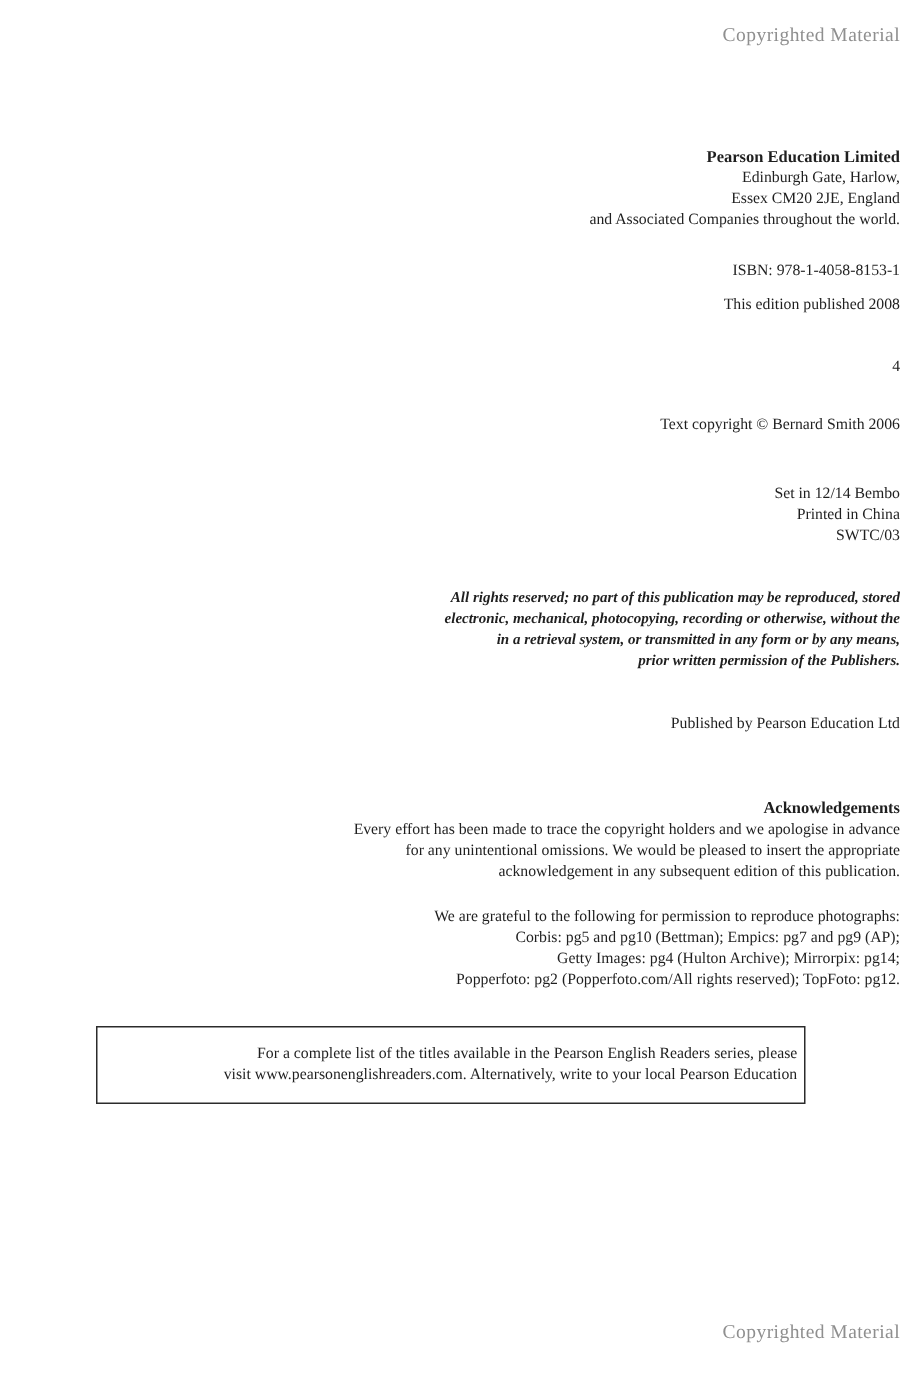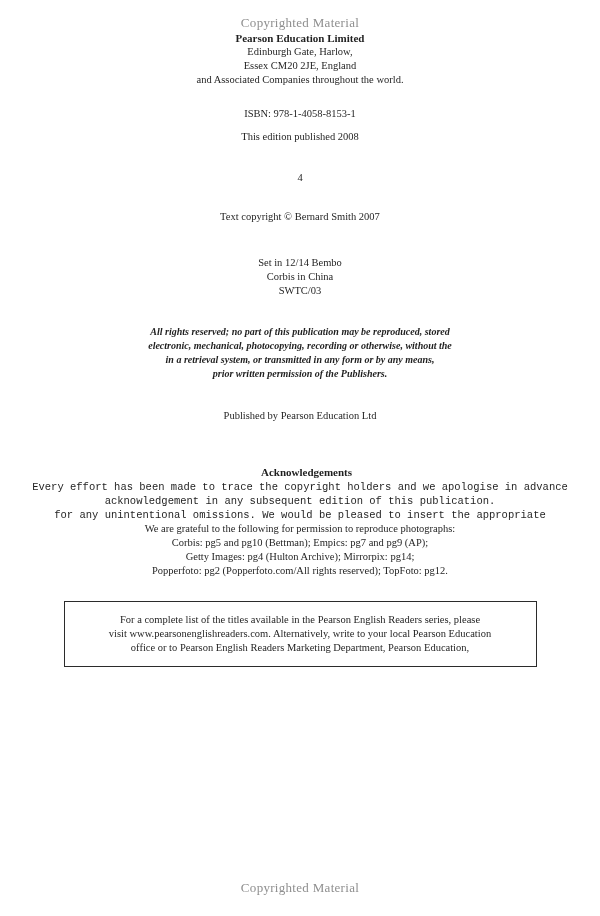--- a/index.html
+++ b/index.html
@@ -1,15 +1,15 @@
 <!DOCTYPE html>
 <html><head>
 <meta charset="utf-8">
 <style>
-  * { margin: 0; padding: 0; box-sizing: border-box; }
+  * { margin: 0; padding: 0; box-sizing: border-box; text-align: right; }
   html, body { background: #ffffff; }
   body {
     width: 600px; height: 916px;
     font-family: "Liberation Serif", serif;
     color: #1f1f1f;
   }
   .page {
     position: relative;
     width: 600px; height: 916px;
     background: #ffffff;
@@ -18,32 +18,32 @@
   }
   .watermark {
     font-family: "Liberation Serif", serif;
     font-size: 13px; line-height: 16px;
     color: #8f8f8f;
     letter-spacing: 0.3px;
   }
   .watermark-top { margin-top: 15px; }
   .watermark-bottom { position: absolute; top: 880px; left: 0; right: 0; }
   .line { font-size: 10.5px; line-height: 14px; }
-  .publisher-block { }
+  .publisher-block { margin-top: 67px; }
   .isbn-block { margin-top: 20px; }
   .editions-block { margin-top: 9px; }
   .impression-block { margin-top: 27px; }
   .copyright-block { margin-top: 25px; }
   .production-block { margin-top: 32px; }
   .rights-block { margin-top: 27px; font-weight: bold; }
   .rights-block .line { font-style: italic; font-size: 10px; }
   .published-by-block { margin-top: 28px; }
   .ack-heading { margin-top: 42px; font-size: 11px; line-height: 14px; font-weight: bold; padding-left: 13px; }
-  .ack-para { margin-top: 1px; font-family: Liberation Mono, monospace; }
-  .credits-block { }
+  .ack-para { margin-top: 1px; }
+  .credits-block { margin-top: 16px; }
   .series-box {
     margin: 23px auto 0 auto;
     width: 473px;
     border: 1px solid #2b2b2b;
     padding: 11px 4px;
   }
   .publisher-name { font-size: 11px; line-height: 14px; font-weight: bold; }
 </style>
 </head>
 <body>
@@ -65,56 +65,55 @@
 
   <div class="editions-block">
     <div class="line">This edition published 2008</div>
   </div>
 
   <div class="impression-block">
     <div class="line">4</div>
   </div>
 
   <div class="copyright-block">
-    <div class="line">Text copyright © Bernard Smith 2007</div>
+    <div class="line">Text copyright © Bernard Smith 2006</div>
   </div>
 
   <div class="production-block">
     <div class="line">Set in 12/14 Bembo</div>
-    <div class="line">Corbis in China</div>
+    <div class="line">Printed in China</div>
     <div class="line">SWTC/03</div>
   </div>
 
   <div class="rights-block">
     <div class="line">All rights reserved; no part of this publication may be reproduced, stored</div>
     <div class="line">electronic, mechanical, photocopying, recording or otherwise, without the</div>
     <div class="line">in a retrieval system, or transmitted in any form or by any means,</div>
     <div class="line">prior written permission of the Publishers.</div>
   </div>
 
   <div class="published-by-block">
     <div class="line">Published by Pearson Education Ltd</div>
   </div>
 
   <div class="ack-heading">Acknowledgements</div>
 
   <div class="ack-para">
     <div class="line">Every effort has been made to trace the copyright holders and we apologise in advance</div>
+    <div class="line">for any unintentional omissions. We would be pleased to insert the appropriate</div>
     <div class="line">acknowledgement in any subsequent edition of this publication.</div>
-    <div class="line">for any unintentional omissions. We would be pleased to insert the appropriate</div>
   </div>
 
   <div class="credits-block">
     <div class="line">We are grateful to the following for permission to reproduce photographs:</div>
     <div class="line">Corbis: pg5 and pg10 (Bettman); Empics: pg7 and pg9 (AP);</div>
     <div class="line">Getty Images: pg4 (Hulton Archive); Mirrorpix: pg14;</div>
     <div class="line">Popperfoto: pg2 (Popperfoto.com/All rights reserved); TopFoto: pg12.</div>
   </div>
 
   <div class="series-box">
     <div class="line">For a complete list of the titles available in the Pearson English Readers series, please</div>
     <div class="line">visit www.pearsonenglishreaders.com. Alternatively, write to your local Pearson Education</div>
-    <div class="line">office or to Pearson English Readers Marketing Department, Pearson Education,</div>
   </div>
 
   <div class="watermark watermark-bottom">Copyrighted Material</div>
 
 </div>
 
 </body></html>

